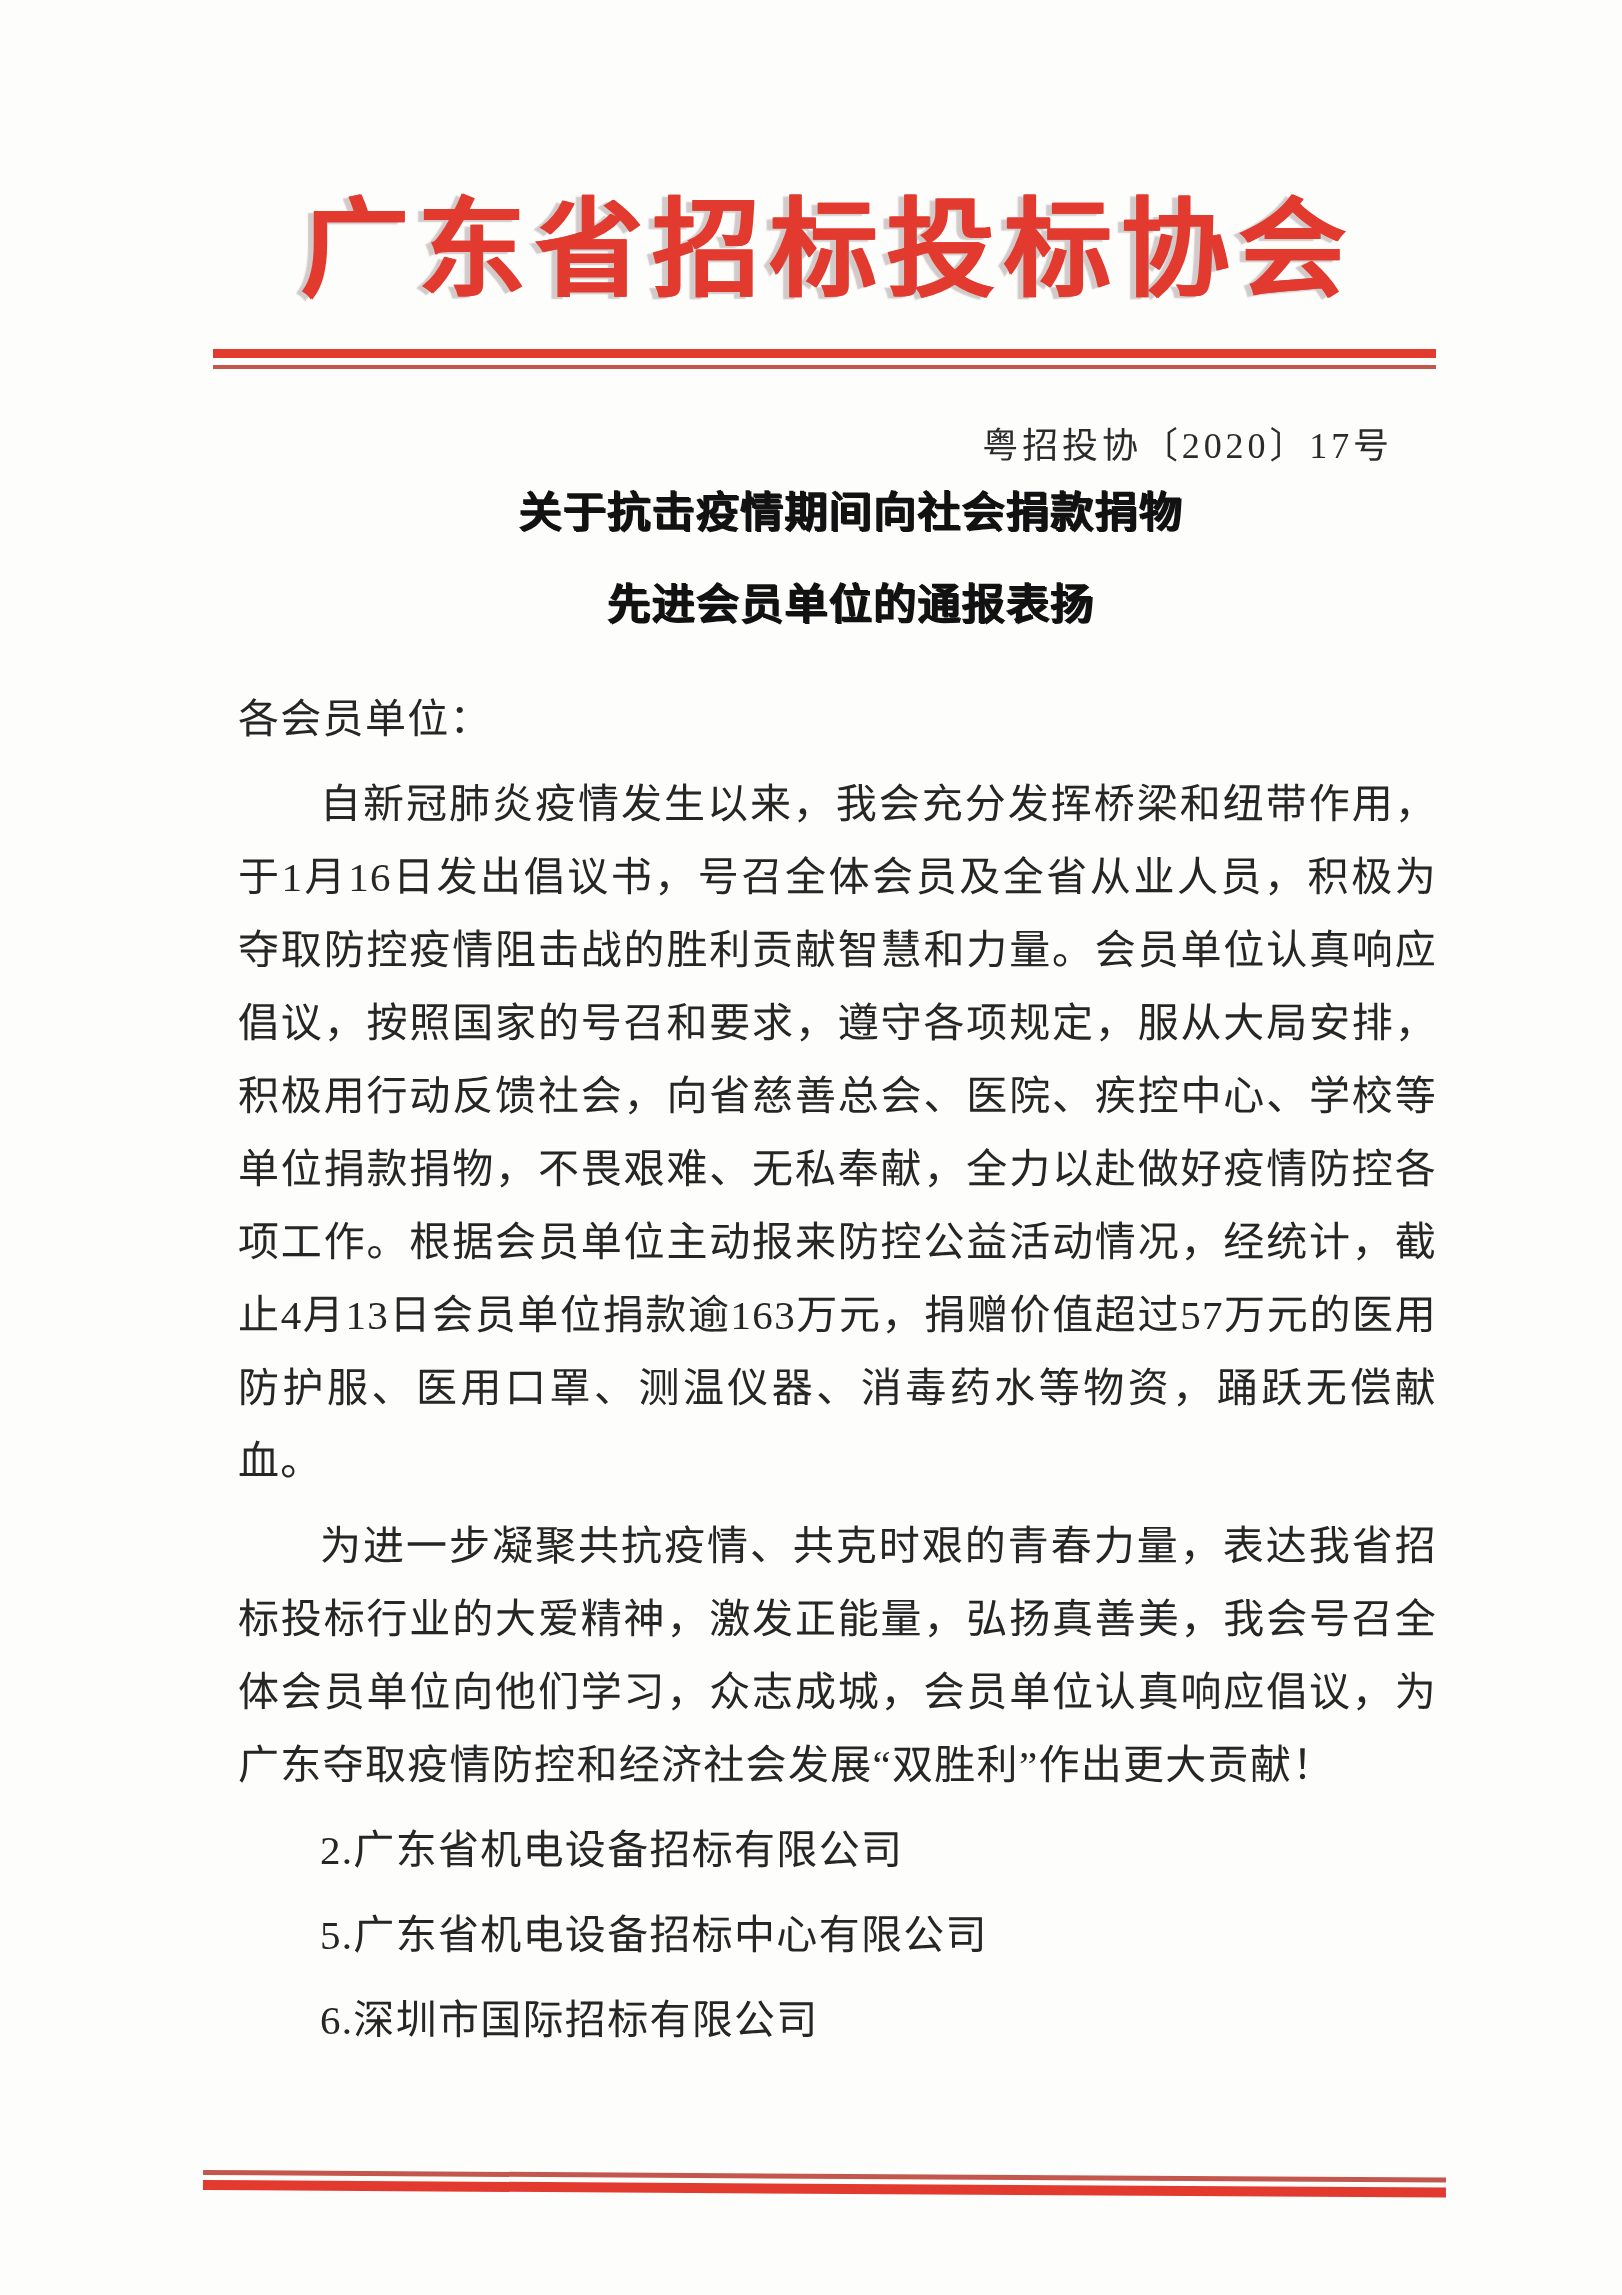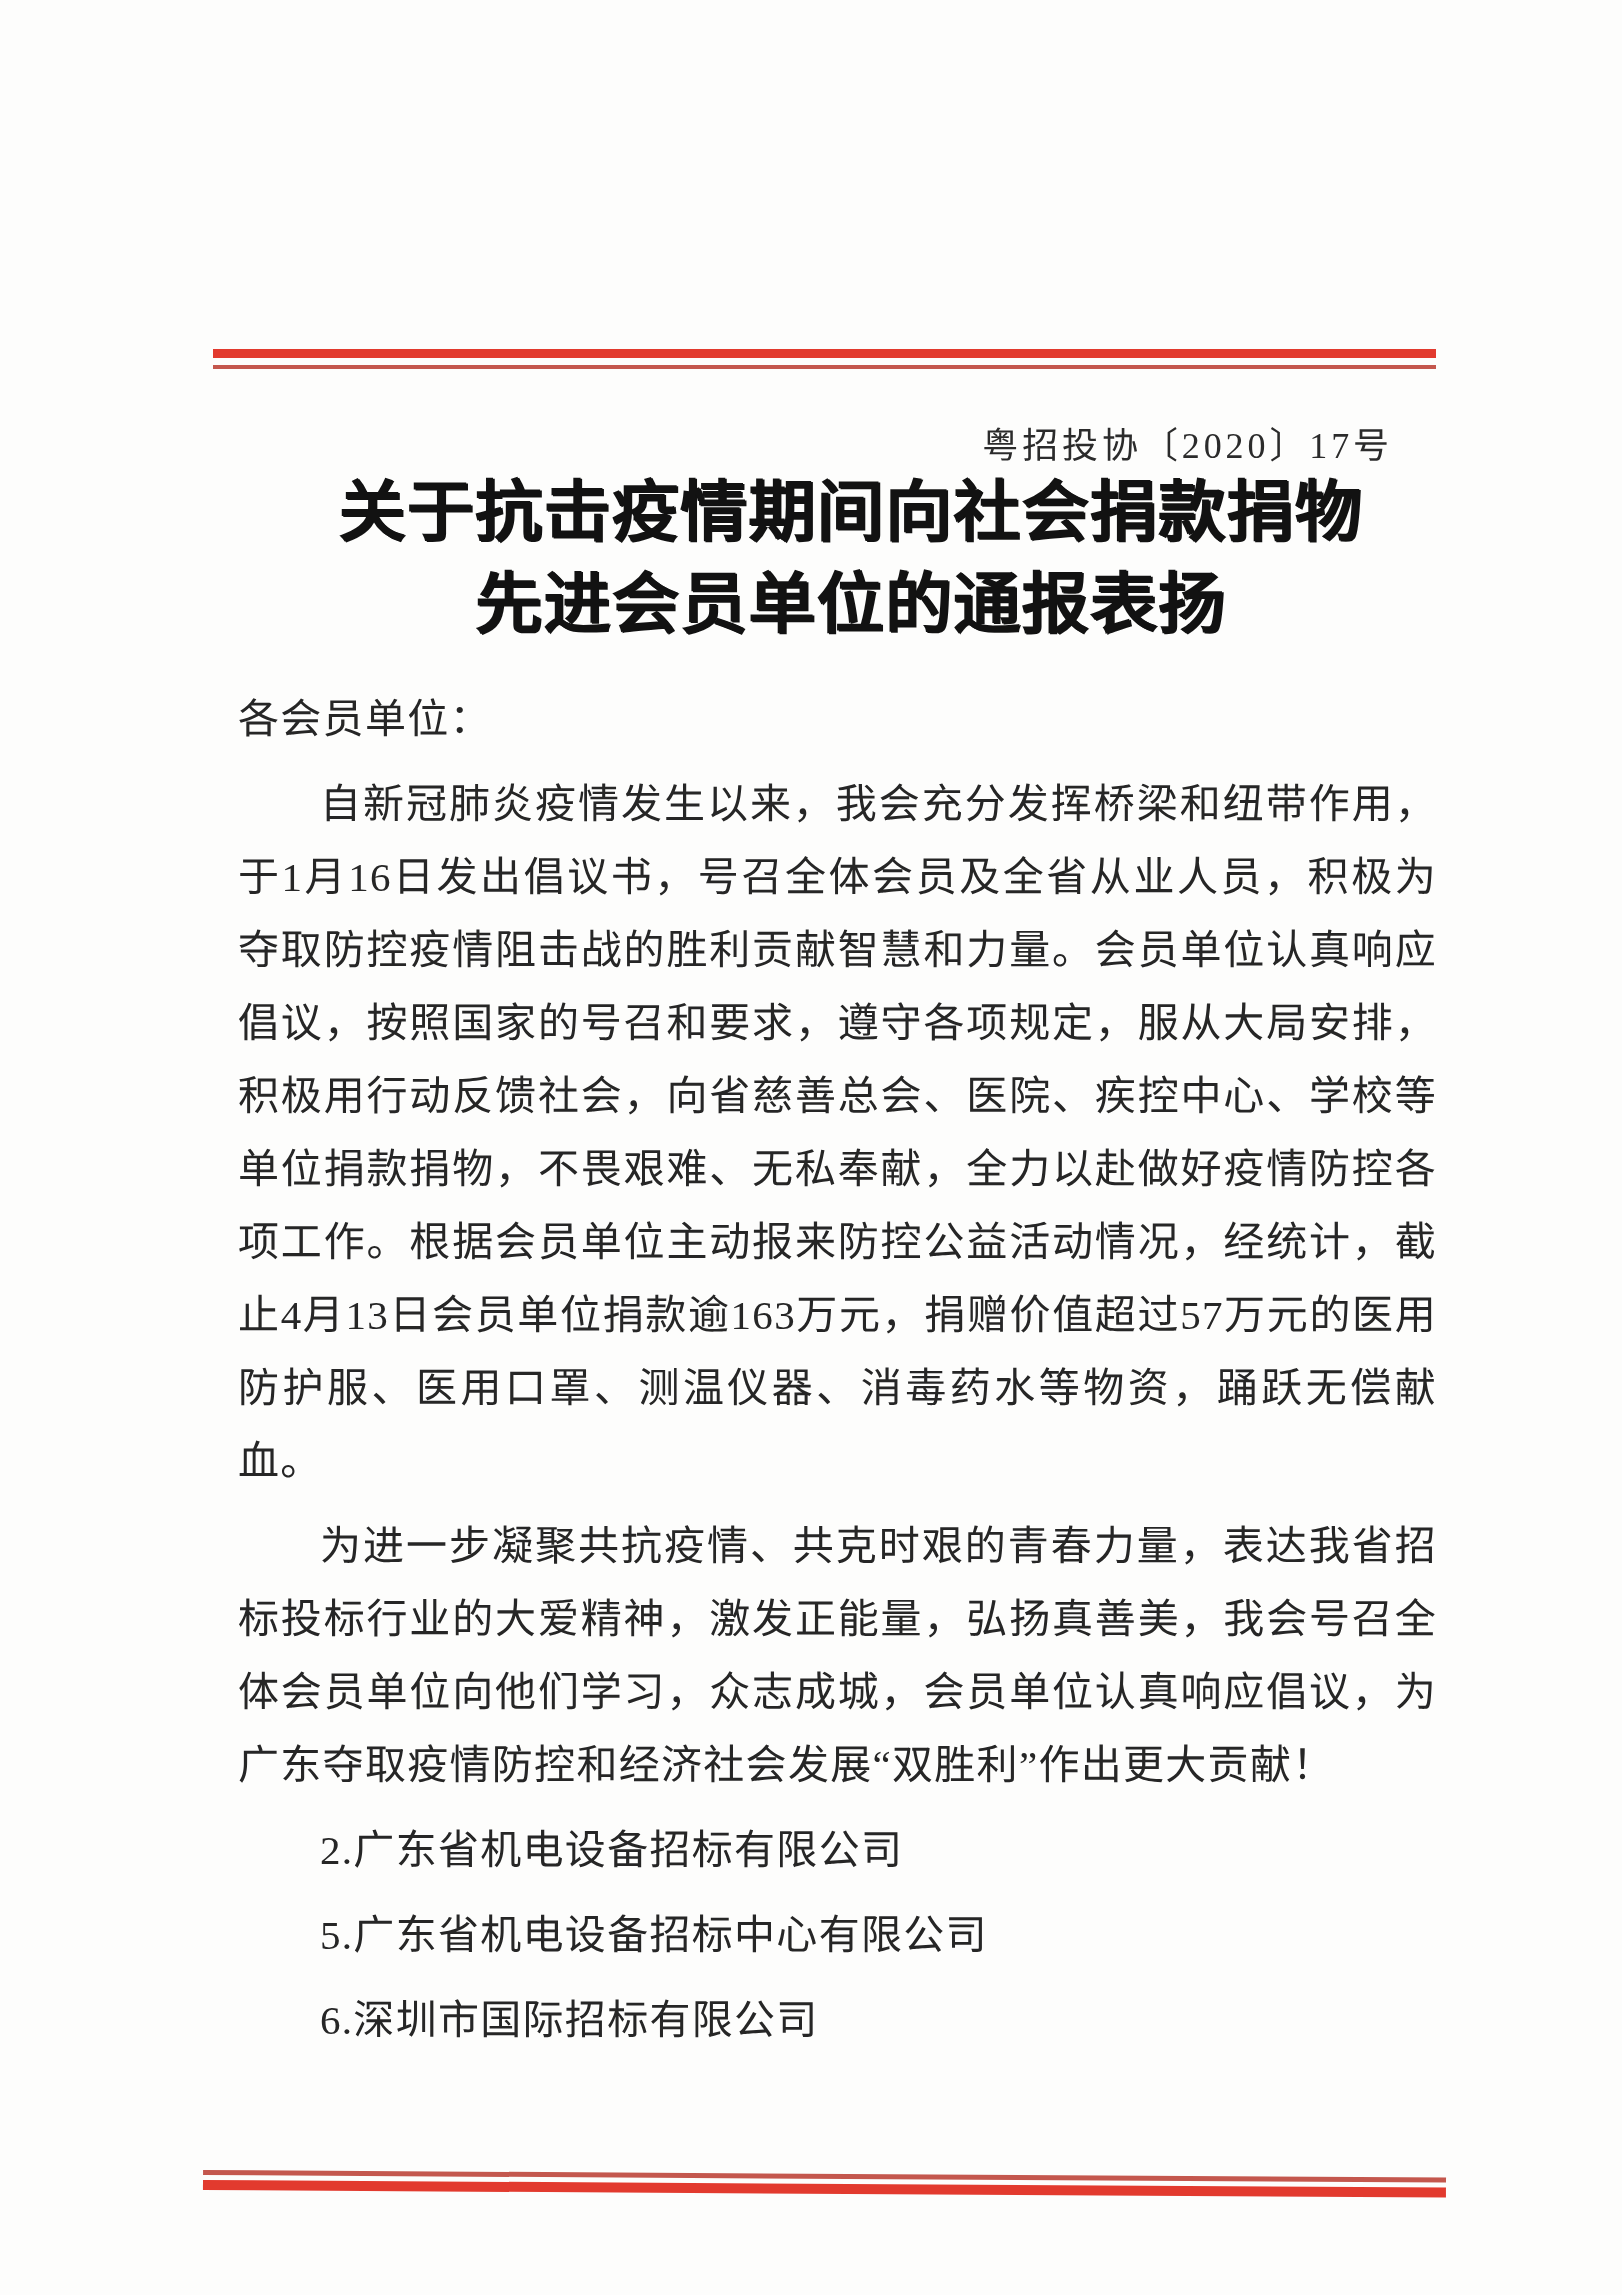--- a/index.html
+++ b/index.html
@@ -44,21 +44,21 @@
   }
 
   
   .title {
     position: absolute;
     top: 466px; left: 239px; width: 1223px;
     margin: 0;
     text-align: center;
     font-family: "Liberation Sans", sans-serif;
     font-weight: 900;
-    font-size: 67px;
+    font-size: 43px;
     line-height: 92px;
     letter-spacing: 1.3px;
     color: #121212;
     text-shadow: 1.6px 0.7px 0 #121212;
   }
   .title-line { display: block; }
 
   
   .body-text {
     position: absolute;
@@ -81,20 +81,21 @@
     transform-origin: left center;
   }
   .rule-bottom .bar-thin  { height: 4.6px;  background: var(--accent-muted); }
   .rule-bottom .bar-thick { height: 9.8px; background: var(--accent); margin-top: 5.9px; }
 </style>
 </head>
 <body>
 
 <div class="page" style="--accent: #e23a2e; --accent-muted: #c4574d; color: rgb(38, 38, 38);">
 
+  <div class="org-name">广东省招标投标协会</div>
 
   <div class="rule-top">
     <div class="bar-thick"></div>
     <div class="bar-thin"></div>
   </div>
 
   <div class="doc-number">粤招投协〔2020〕17号</div>
 
   <h1 class="title">
     <span class="title-line">关于抗击疫情期间向社会捐款捐物</span>

